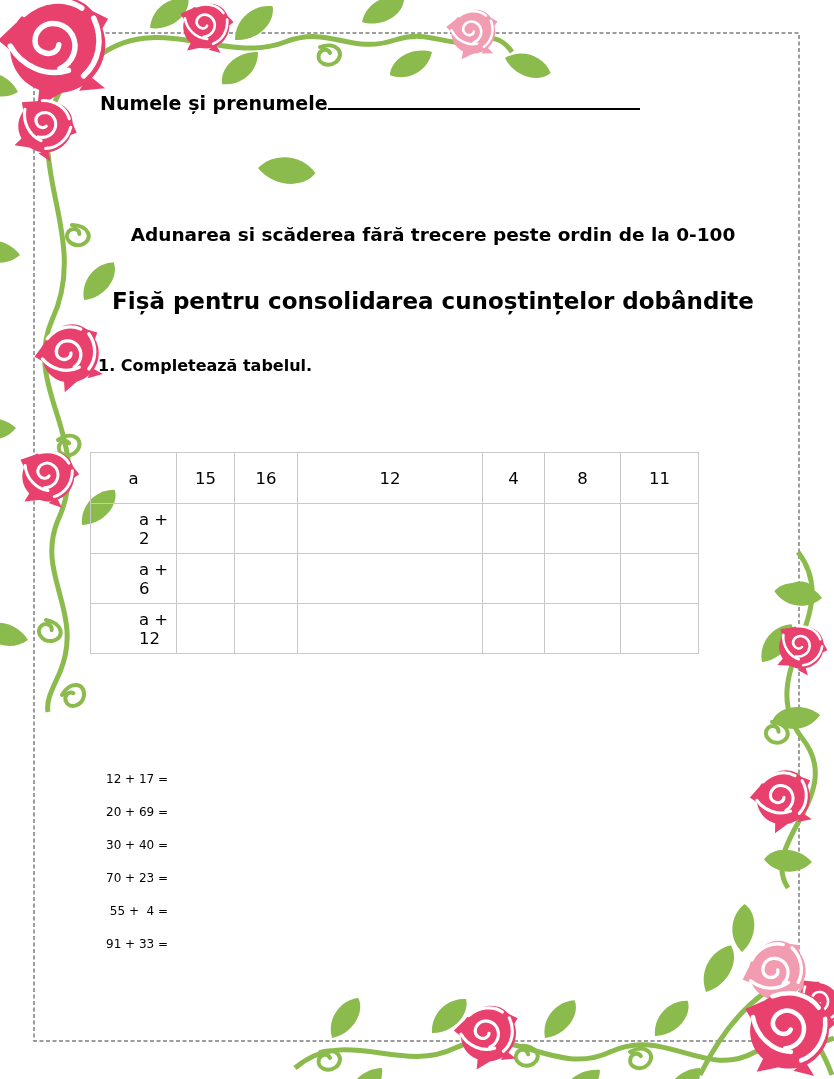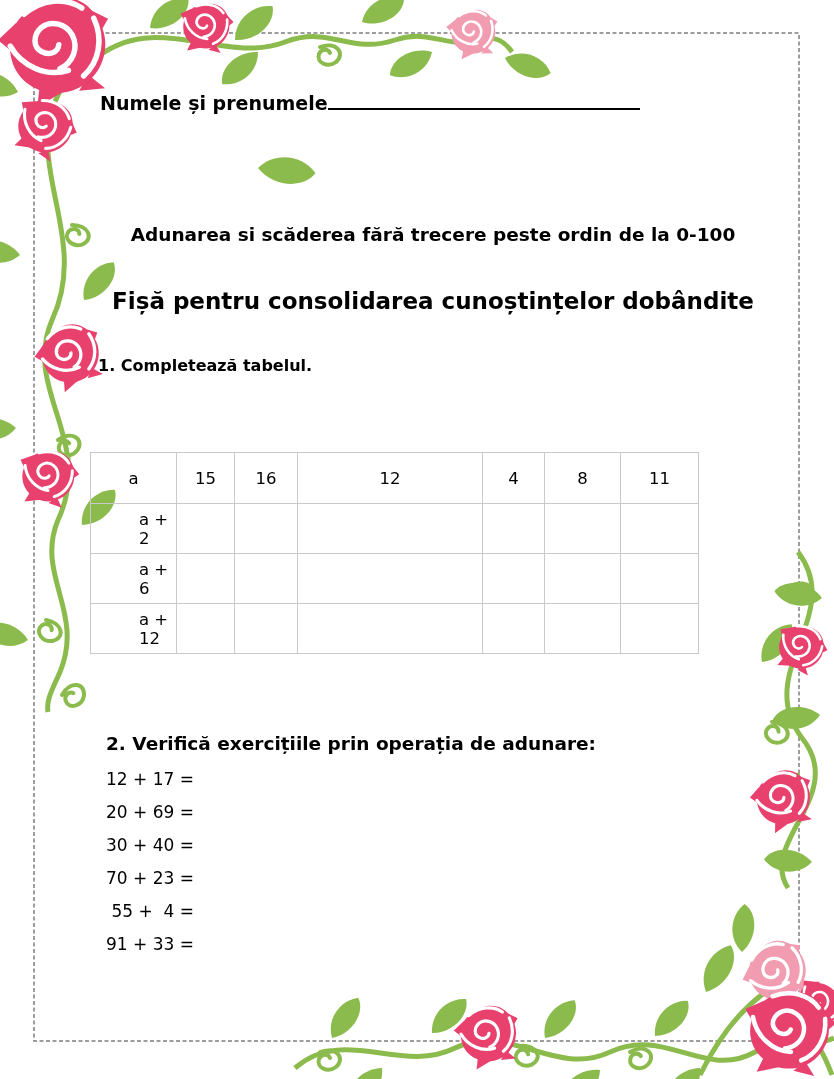--- a/index.html
+++ b/index.html
@@ -17,21 +17,21 @@
   .titlewrap{left:90px;top:0;width:686px;text-align:center;}
   .title1{position:absolute;left:0;top:224px;width:686px;font-size:18.5px;font-weight:bold;}
   .title2{position:absolute;left:0;top:288px;width:686px;font-size:23px;font-weight:bold;}
   .h1{left:98px;top:356px;font-size:16px;font-weight:bold;}
   .h2{left:106px;top:733px;font-size:18.5px;font-weight:bold;}
   table.grid{position:absolute;left:90px;top:452px;border-collapse:collapse;table-layout:fixed;}
   table.grid th,table.grid td{border:1px solid #c9c9c9;font-size:16.5px;font-weight:normal;padding:0;}
   table.grid th{height:50px;text-align:center;}
   table.grid td{height:49px;padding-left:48px;}
   td.rowlabel{padding-left:10px;text-align:left;}
-  .exercises{left:106px;top:763px;font-size:17px;line-height:33px;}
+  .exercises{left:106px;top:763px;font-size:12px;line-height:33px;}
   .exline{white-space:pre;}
 </style>
 </head>
 <body>
 
 <div class="sheet">
 
   <svg class="decor" width="834" height="1079" viewBox="0 0 834 1079">
     <defs>
       <g id="rose">
@@ -174,21 +174,20 @@
       <td></td>
       <td></td>
       <td></td>
       <td></td>
       <td></td>
       <td></td>
     </tr>
   </tbody>
     </table>
 
-  <div class="abs h2">2. Verifică exercițiile prin operația de adunare:</div>
   <div class="abs exercises">
     <div class="exline">12 + 17 =</div>
     <div class="exline">20 + 69 =</div>
     <div class="exline">30 + 40 =</div>
     <div class="exline">70 + 23 =</div>
     <div class="exline"> 55 +  4 =</div>
     <div class="exline">91 + 33 =</div>
   </div>
 
 </div>

